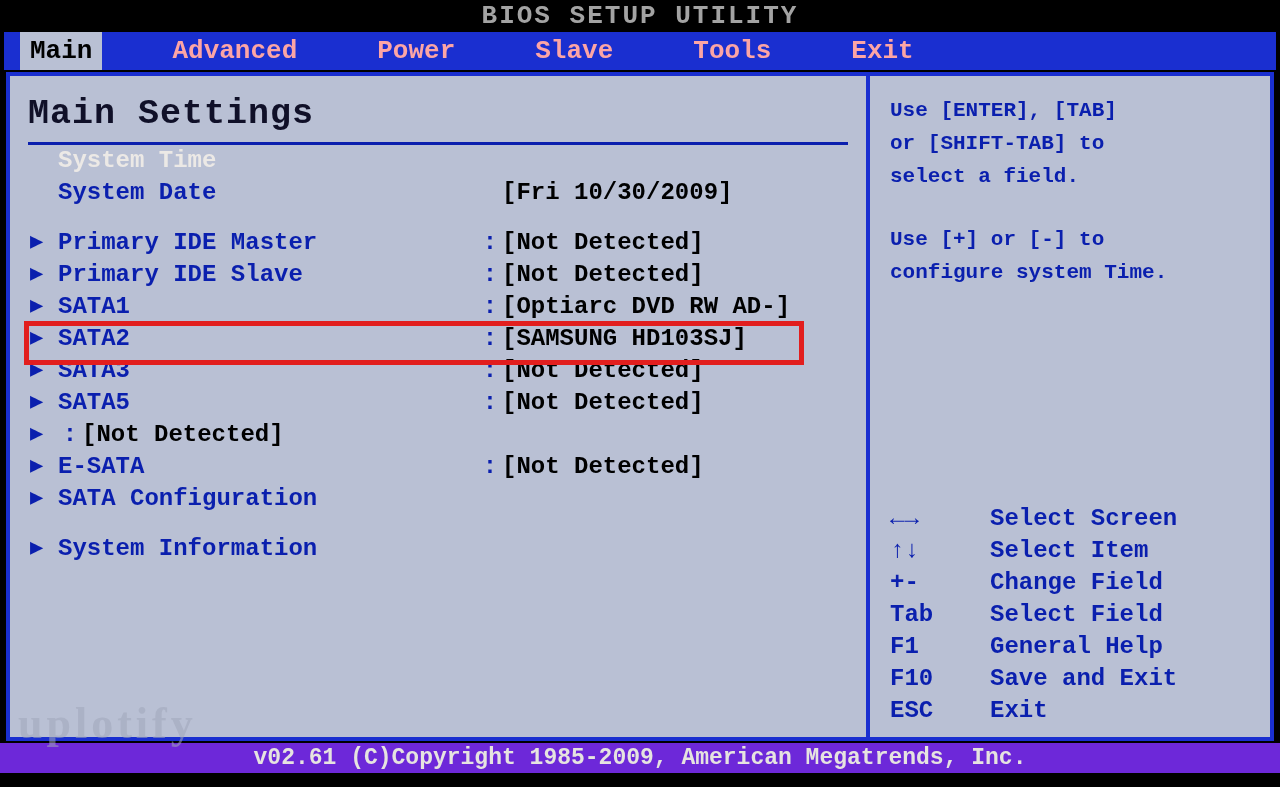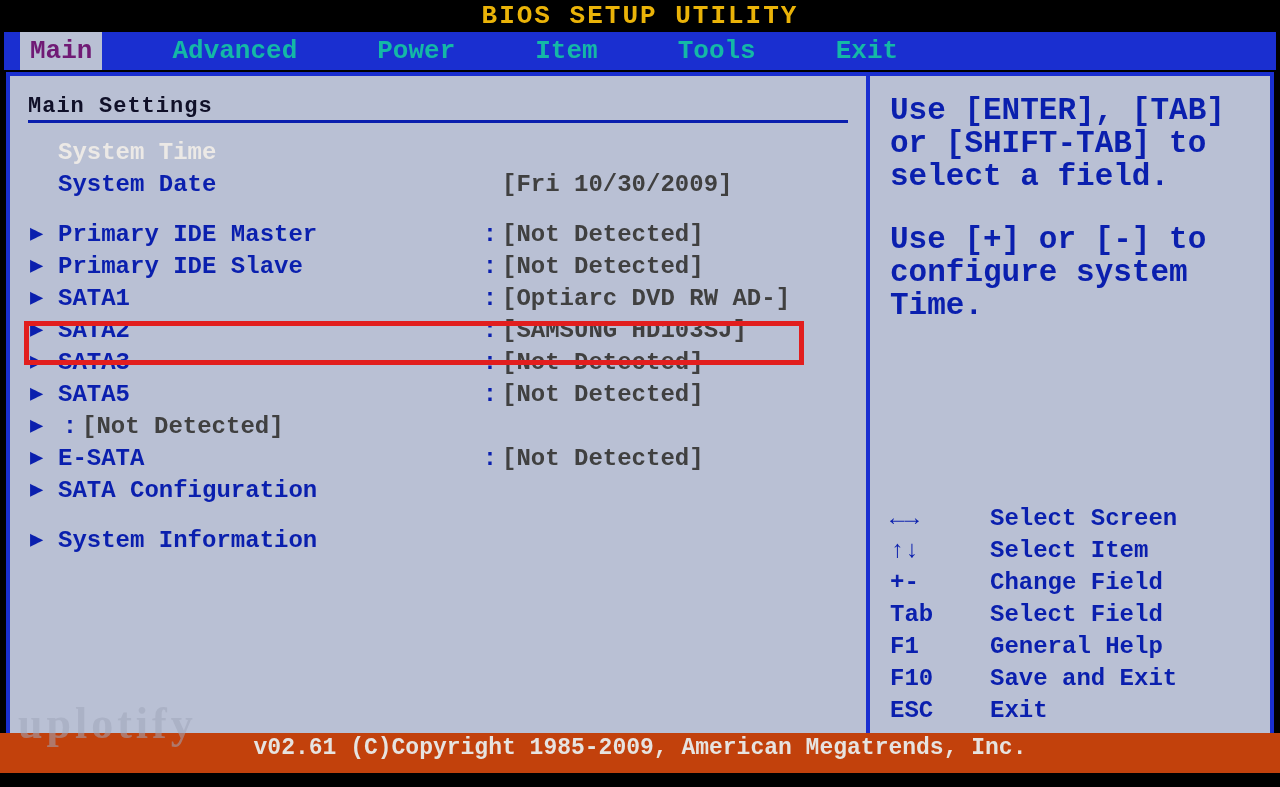--- a/index.html
+++ b/index.html
@@ -15,46 +15,46 @@
     position: relative;
     width: 1280px;
     height: 787px;
     background: #000;
   }
   .title-bar {
     position: absolute;
     top: 0; left: 0; right: 0;
     height: 32px;
     background: #000;
-    color: #eab308;
+    color: #a3a3a3;
     text-align: center;
     line-height: 32px;
     letter-spacing: 2px;
     font-size: 26px;
   }
   .menu-bar {
     position: absolute;
     top: 32px; left: 4px; right: 4px;
     height: 38px;
     background: #1a2fd0;
     display: flex;
     align-items: center;
     padding-left: 16px;
     gap: 60px;
   }
   .menu-item {
-    color: #14b8a6;
+    color: #fca5a5;
     font-size: 26px;
     line-height: 38px;
     padding: 0 10px;
     cursor: pointer;
   }
   .menu-item.active {
     background: #b9c0d4;
-    color: #701a75;
+    color: #000000;
   }
   .main-area {
     position: absolute;
     top: 72px;
     left: 6px;
     right: 6px;
     bottom: 46px;
     background: #b9c0d4;
     border: 4px solid #1a2fd0;
     display: flex;
@@ -67,24 +67,23 @@
   }
   .right-pane {
     flex: 0 0 400px;
     padding: 18px 16px 10px 20px;
     display: flex;
     flex-direction: column;
     justify-content: space-between;
   }
   .section-title {
     color: #101028;
-    font-size: 22px;
-    padding-bottom: 1px;
+    font-size: 35px;
+    padding-bottom: 8px;
     border-bottom: 3px solid #0a1fae;
-    margin-bottom: 14px;
     letter-spacing: 1px;
   }
   .row {
     display: flex;
     height: 32px;
     line-height: 32px;
     font-size: 24px;
     white-space: nowrap;
   }
   .row .arrow {
@@ -97,49 +96,49 @@
   .row .label {
     flex: 0 0 420px;
     color: #0a1fae;
   }
   .row .colon {
     flex: 0 0 24px;
     color: #0a1fae;
     text-align: center;
   }
   .row .value {
-    color: #404040;
+    color: #000000;
   }
   .row.selected .label, .row.selected .value, .row.selected .arrow, .row.selected .colon {
     color: #ece9e6;
   }
   .spacer { height: 18px; }
   .highlight-box {
     position: absolute;
     border: 5px solid #e21e1e;
     pointer-events: none;
   }
   .help-text {
     color: #0a1fae;
-    font-size: 31px;
+    font-size: 21px;
     line-height: 33px;
   }
   .legend {
     color: #0a1fae;
     font-size: 24px;
     line-height: 32px;
   }
   .legend .leg-row { display: flex; }
   .legend .key { flex: 0 0 100px; }
   .footer {
     position: absolute;
     left: 0; right: 0;
     bottom: 14px;
-    height: 40px;
-    background: #c2410c;
+    height: 30px;
+    background: #6d28d9;
     color: #e6e3e0;
     text-align: center;
     line-height: 30px;
     font-size: 23px;
   }
   .watermark {
     position: absolute;
     bottom: 38px;
     left: 18px;
     font-size: 44px;
@@ -154,21 +153,21 @@
 <body>
 
 <div class="screen">
 
   <div class="title-bar">BIOS SETUP UTILITY</div>
 
   <div class="menu-bar" id="menu-bar">
       <div class="menu-item active">Main</div>
       <div class="menu-item">Advanced</div>
       <div class="menu-item">Power</div>
-      <div class="menu-item">Item</div>
+      <div class="menu-item">Slave</div>
       <div class="menu-item">Tools</div>
       <div class="menu-item">Exit</div>
     </div>
 
   <div class="main-area">
     <div class="left-pane">
       <div class="section-title">Main Settings</div>
 
       <div class="row selected">
         <span class="arrow"></span>

